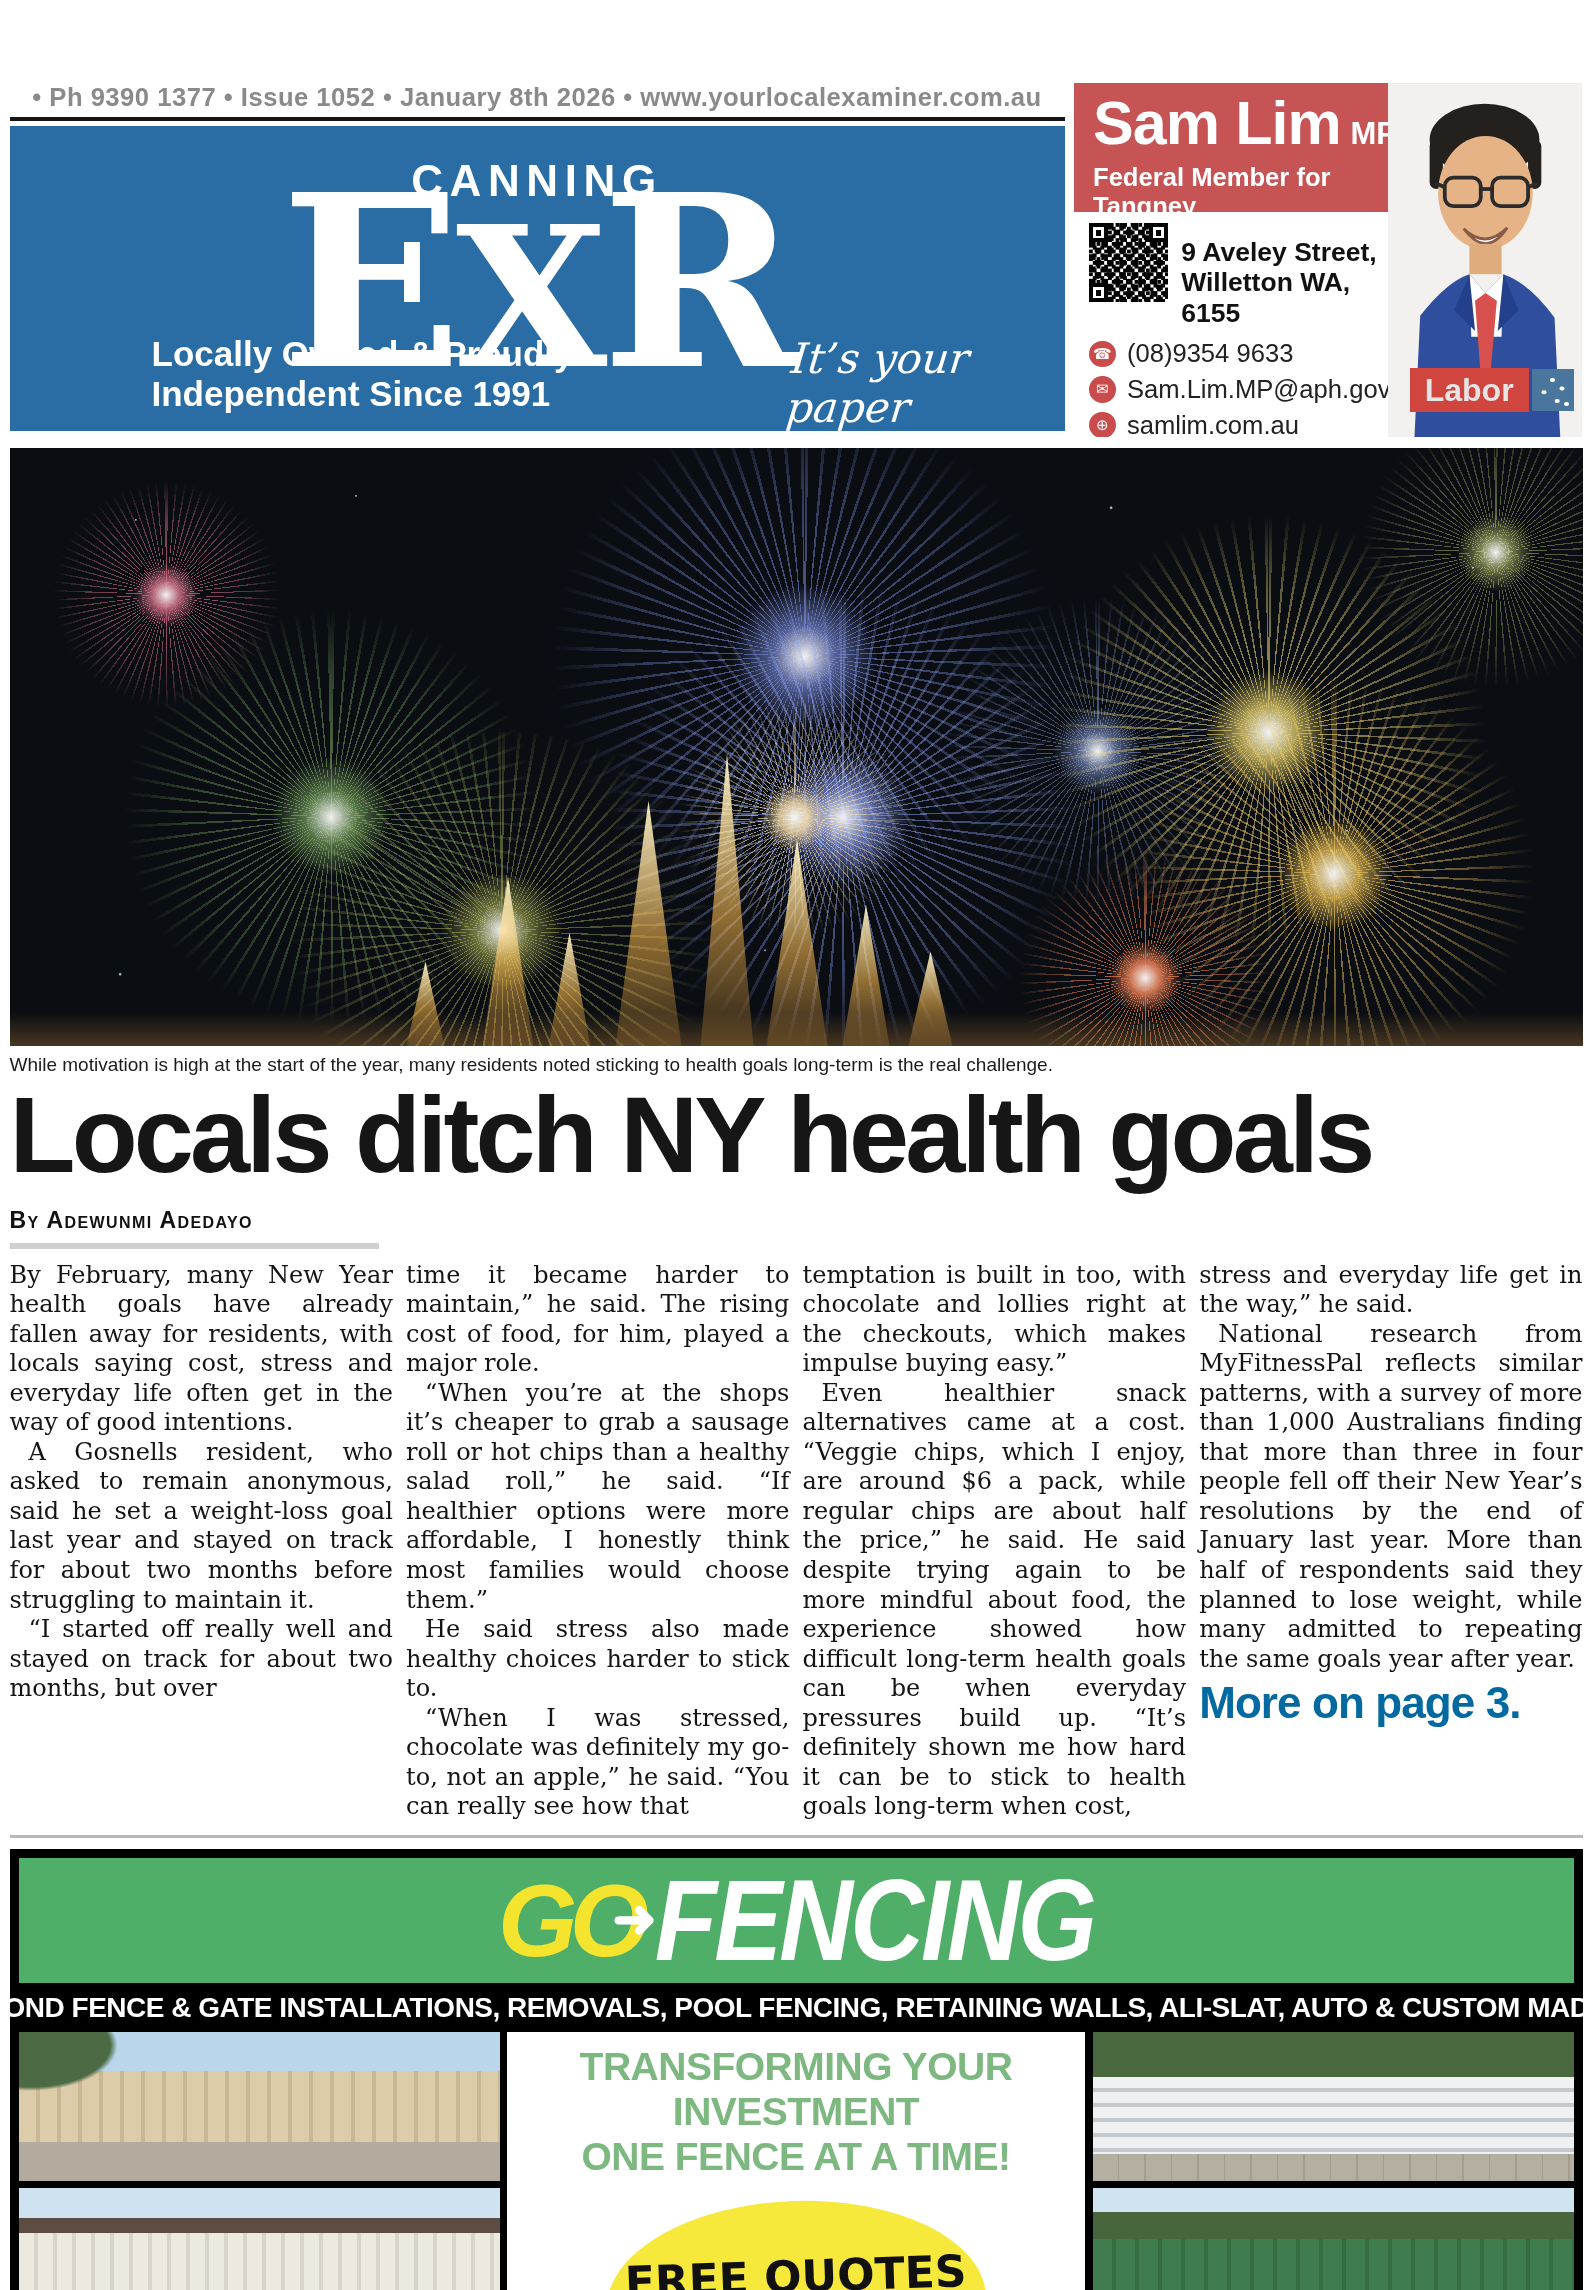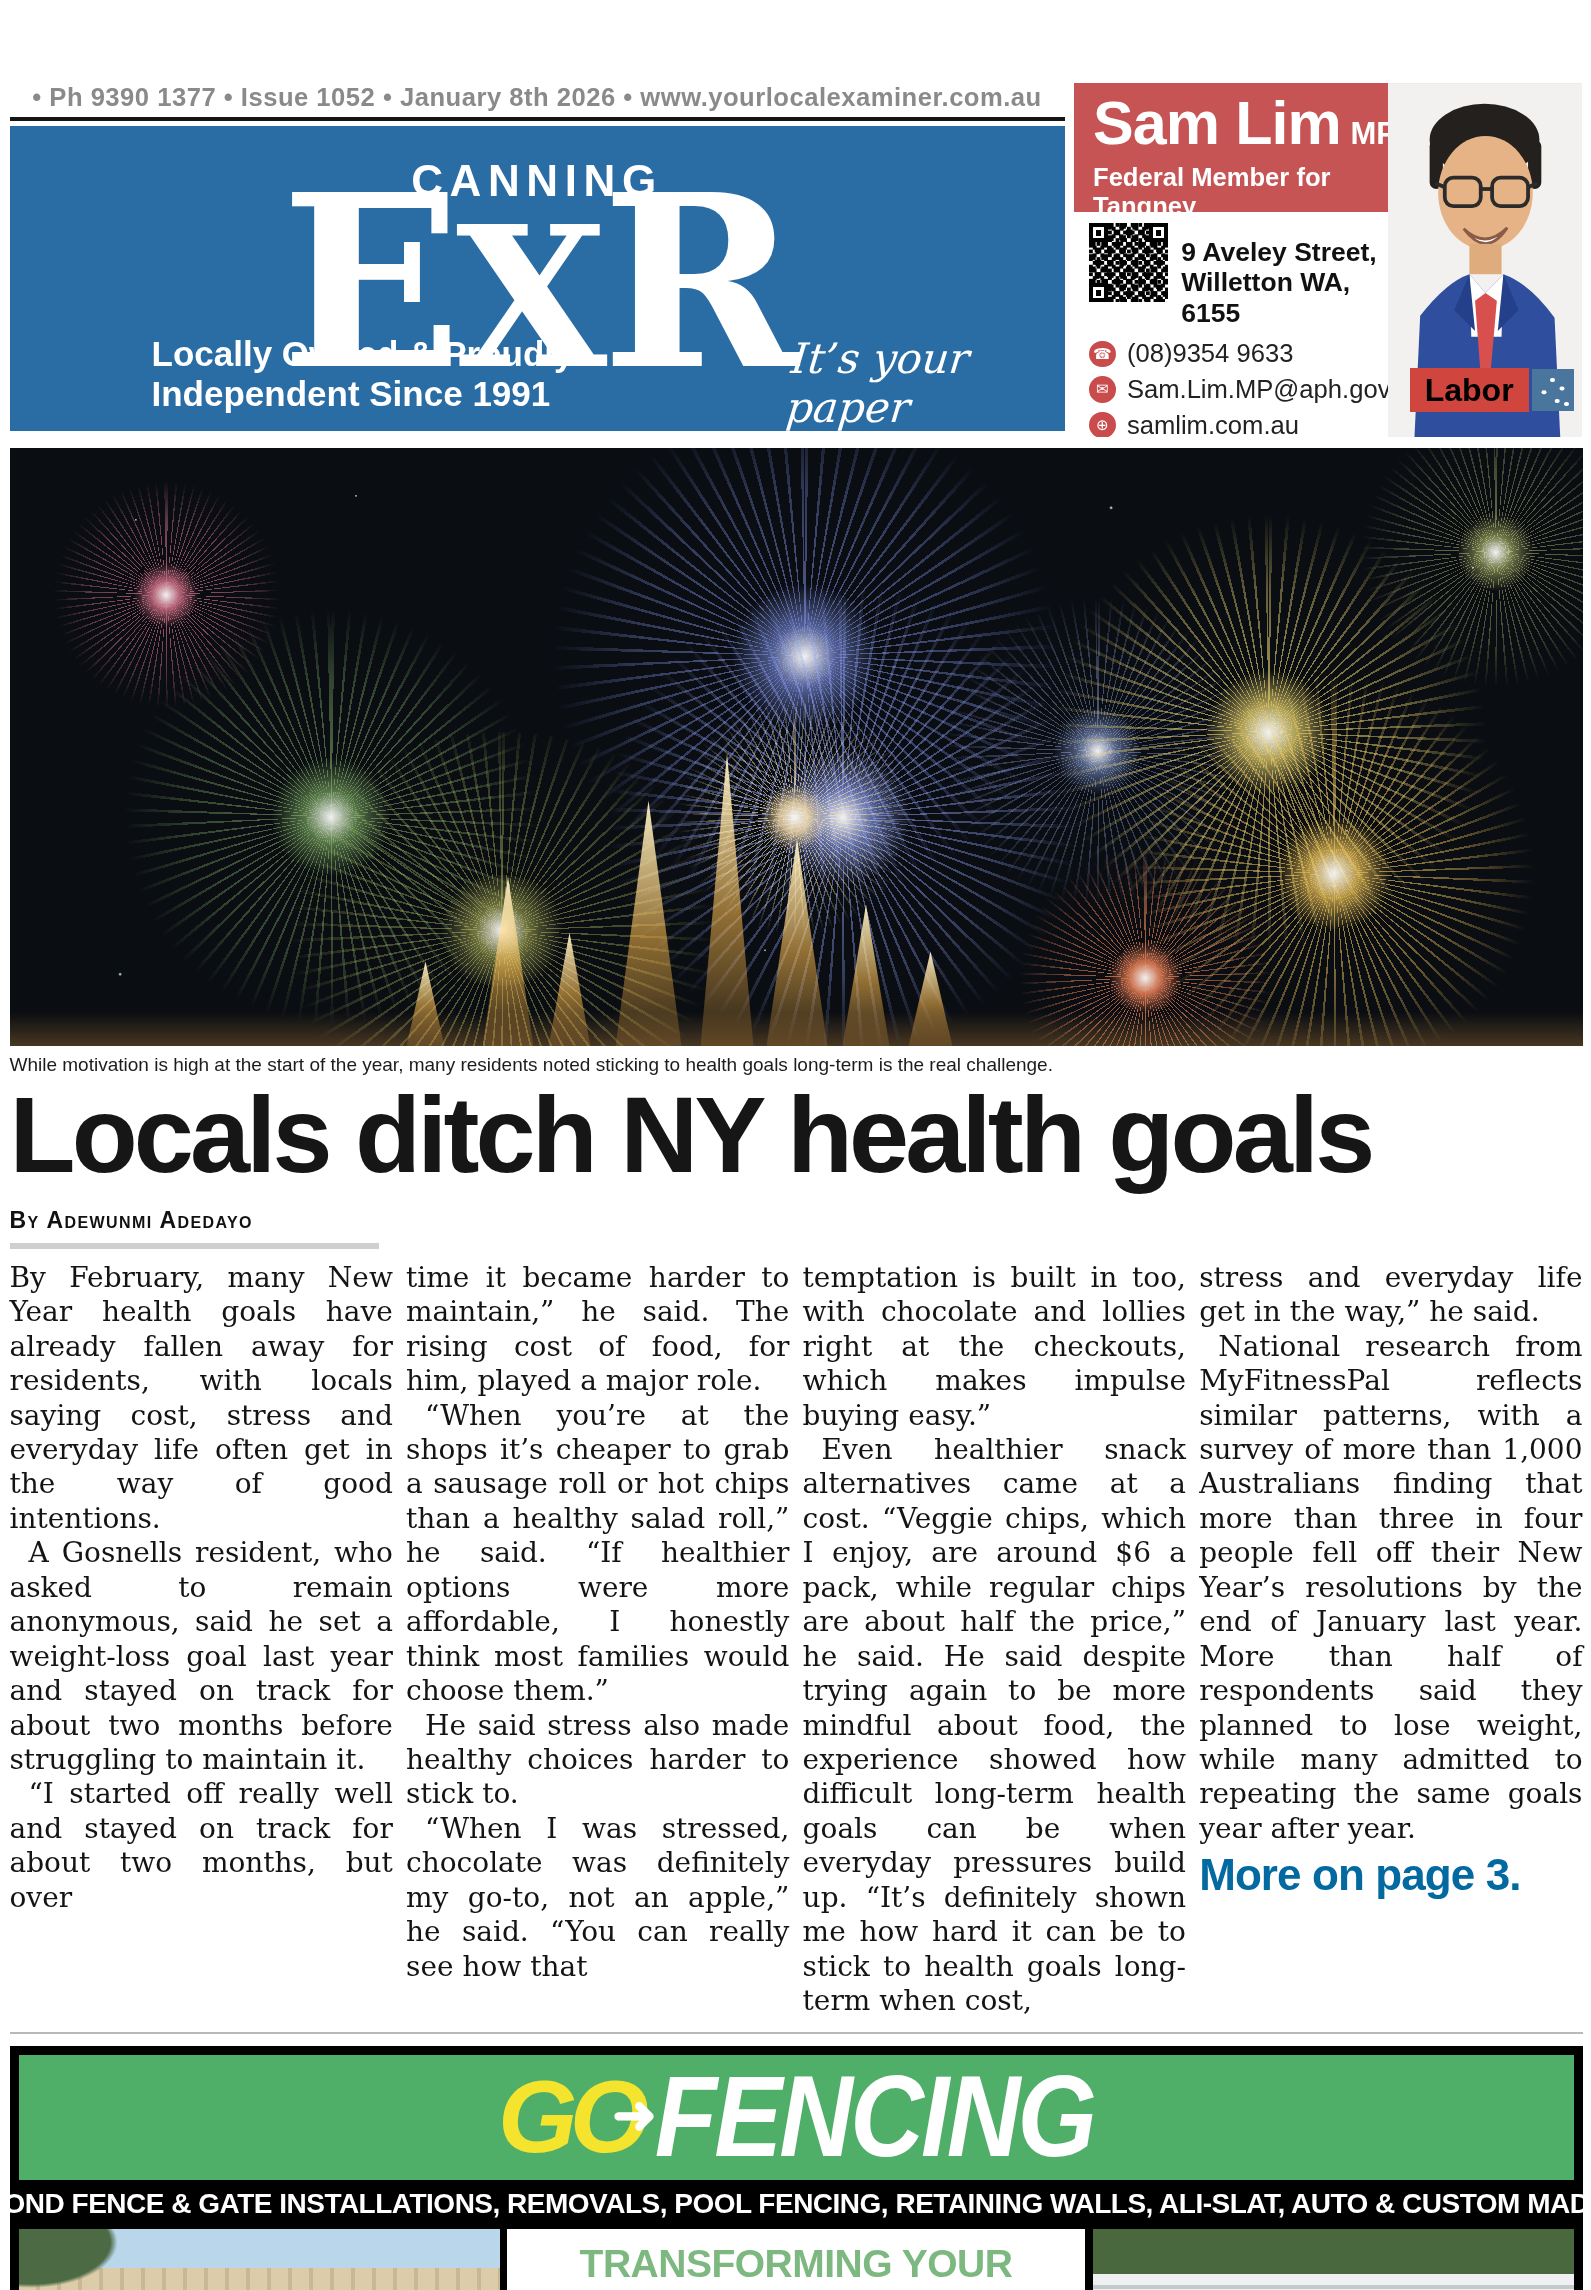--- a/index.html
+++ b/index.html
@@ -34,21 +34,21 @@
   .qr{width:79px;height:79px;position:relative;flex:0 0 auto;background-color:#fff;background-image:repeating-conic-gradient(#000 0 25%,transparent 0 50%),repeating-conic-gradient(#000 0 25%,#fff 0 50%);background-size:12.3px 12.3px,7.6px 7.6px;}
   .qrf{position:absolute;width:19px;height:19px;border:4.7px solid #000;background:#fff;box-sizing:border-box;}
   .qrf::after{content:"";position:absolute;inset:2.8px;background:#000;}
   .qr-tl{top:0;left:0}.qr-tr{top:0;right:0}.qr-bl{bottom:0;left:0}
   .sl-addr{font-size:26.5px;font-weight:bold;color:#111;line-height:1.15;padding-top:13.2px;}
   .sl-contacts{margin-top:11.4px;}
   .sl-crow{display:flex;align-items:center;gap:11.4px;margin-top:6.6px;}
   .sl-cicon{width:26.5px;height:26.5px;border-radius:50%;background:#c94b4b;color:#fff;display:flex;align-items:center;justify-content:center;font-size:15px;flex:0 0 auto;}
   .sl-ctext{font-size:25.6px;color:#222;}
   .sl-labor{position:absolute;right:7.6px;bottom:24.6px;z-index:3;display:flex;align-items:center;}
-  .labor-box{background:#d0453e;color:#000000;font-weight:bold;font-size:32px;padding:3.8px 15px;}
+  .labor-box{background:#d0453e;color:#e5e5e5;font-weight:bold;font-size:32px;padding:3.8px 15px;}
   .labor-flag{width:42px;height:42px;background:#4a759d;margin-left:3.8px;position:relative;}
   .labor-flag::after{content:"";position:absolute;width:4.7px;height:4.7px;border-radius:50%;background:#fff;top:8.5px;left:18px;box-shadow:9.5px 8.5px 0 #fff,-8.5px 12.3px 0 #fff,4.7px 21px 0 #fff,14px 24px 0 #fff;}
 
   
   .photo{margin-top:11.4px;height:598px;background:#0a0d12;position:relative;overflow:hidden;}
   .burst{position:absolute;border-radius:50%;background:repeating-conic-gradient(var(--c) 0deg .9deg,transparent .9deg 4.6deg);
     -webkit-mask:radial-gradient(circle,rgba(0,0,0,.95) 0%,rgba(0,0,0,.45) 45%,transparent 68%);
     mask:radial-gradient(circle,rgba(0,0,0,.95) 0%,rgba(0,0,0,.45) 45%,transparent 68%);}
   .burst::after{content:"";position:absolute;inset:36%;border-radius:50%;background:radial-gradient(circle,#fff 0%,var(--c) 30%,transparent 70%);}
   .sparkles{position:absolute;inset:0;background-image:
@@ -63,21 +63,21 @@
   .photo-floor{position:absolute;left:0;right:0;bottom:0;height:34px;background:linear-gradient(180deg,transparent,rgba(255,180,80,.25));}
 
   .caption{margin-top:7.6px;font-size:19px;color:#1c1c1c;}
 
   
   .headline{margin-top:1.9px;font-size:108px;font-weight:bold;color:#161616;letter-spacing:-3.8px;line-height:1.06;white-space:nowrap;}
   .byline{margin-top:15px;font-size:23px;font-weight:bold;color:#111;font-variant:small-caps;letter-spacing:1.4px;}
   .byline-rule{width:369px;height:5.7px;background:#cfcfcf;margin-top:8.5px;}
   .cols{display:flex;gap:13.2px;margin-top:12.3px;}
   .col{flex:1;min-width:0;}
-  .col p{margin:0;font-family:"DejaVu Serif",serif;font-size:28px;line-height:1.23;color:#141414;text-align:justify;}
+  .col p{margin:0;font-family:"DejaVu Serif",serif;font-size:24px;line-height:1.23;color:#141414;text-align:justify;}
   .col p.ind{text-indent:19px;}
   .more{font-family:"Liberation Sans",sans-serif;font-size:44px;font-weight:bold;color:#0369a1;letter-spacing:-0.9px;margin-top:3.8px;}
   .article-rule{height:2.8px;background:#b9b9b9;margin-top:13.2px;}
 
   
   .fence-ad{margin-top:11.4px;border:9.5px solid #000;background:#000;}
   .f-head{height:125px;background:#4fae68;display:flex;justify-content:center;align-items:center;}
   .f-logo{display:flex;align-items:flex-start;font-style:italic;font-weight:bold;line-height:1;}
   .f-go{font-size:102px;color:#f5e42e;letter-spacing:-7.6px;position:relative;padding-right:13.2px;}
   .f-go-arrow{position:absolute;right:5.7px;top:50%;transform:translateY(-54%);font-style:normal;font-size:53px;color:#fff;}

